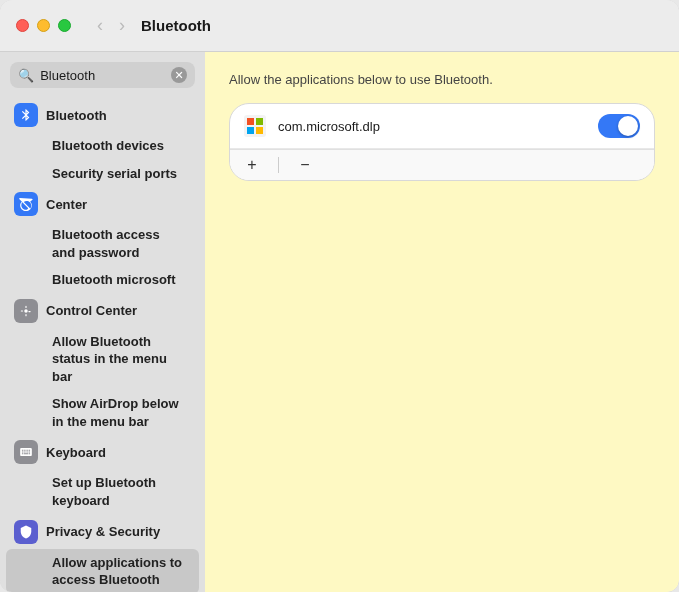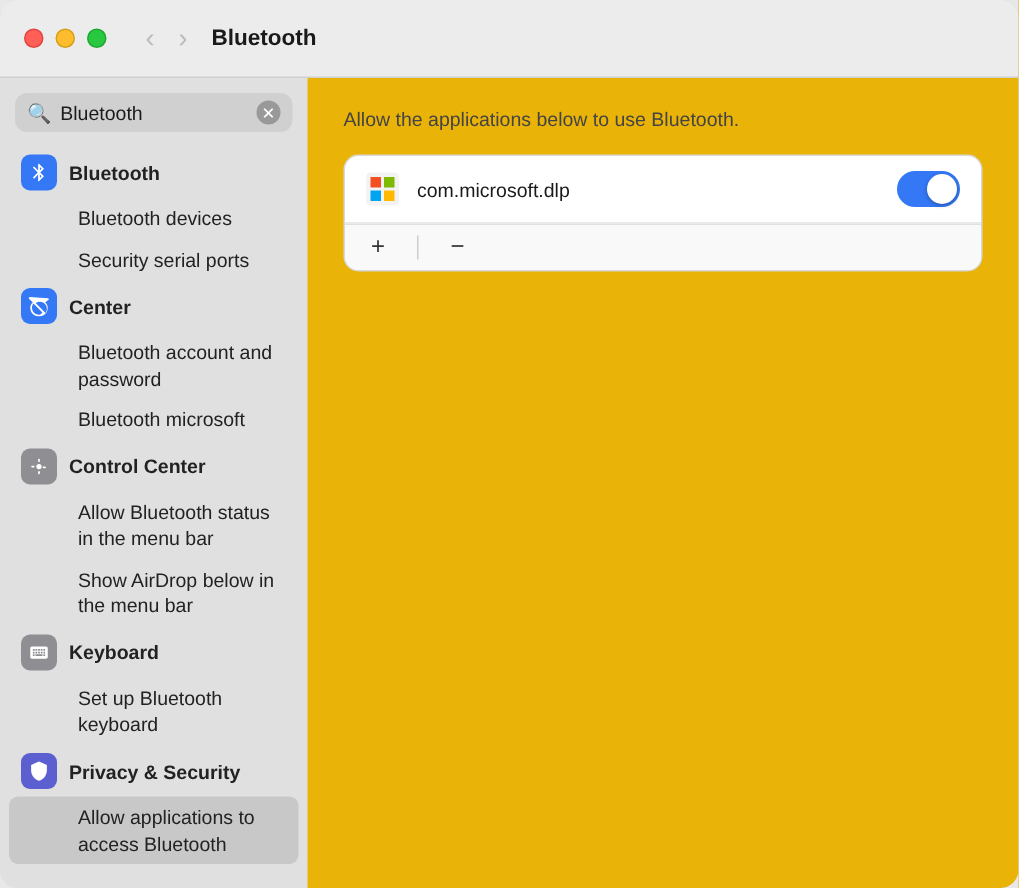--- a/index.html
+++ b/index.html
@@ -158,43 +158,44 @@
     .icon-purple-shield { background: #5b5fcf; color: white; }
 
     .sidebar-child-item {
       padding: 5px 14px 5px 46px;
       font-size: 13px;
       color: #222;
       cursor: pointer;
       border-radius: 6px;
       margin: 0 6px;
       line-height: 1.35;
+      font-weight: bold;
     }
 
     .sidebar-child-item.active {
       background: #c8c8c8;
     }
 
     
     .main {
       flex: 1;
-      background: #eab308;
+      background: #fef9c3;
       padding: 20px 24px;
       overflow-y: auto;
     }
 
     .description-text {
       font-size: 13px;
       color: #444;
       margin-bottom: 16px;
     }
 
     .app-list {
       background: white;
-      border-radius: 10px;
+      border-radius: 20px;
       overflow: hidden;
       border: 1px solid #d8d8d8;
     }
 
     .app-row {
       display: flex;
       align-items: center;
       padding: 10px 14px;
       gap: 12px;
       border-bottom: 1px solid #e8e8e8;
@@ -337,21 +338,21 @@
 
       <div class="sidebar-section-item">
         <div class="sidebar-section-icon icon-blue">
           <svg width="14" height="14" viewBox="0 0 24 24" fill="white">
             <path d="M1.41 1.69L0 3.1l4.97 4.97C3.14 9.46 2 11.61 2 14c0 5.52 4.48 10 10 10s10-4.48 10-10c0-2.39-1.14-4.54-2.97-5.93L23.59 4.4 22.18 3 1.41 1.69zM12 22c-4.41 0-8-3.59-8-8 0-1.83.62-3.51 1.65-4.86l10.21 10.21C14.51 21.38 13.29 22 12 22zm6.35-3.14L8.14 8.65C9.49 7.62 11.17 7 13 7c4.41 0 8 3.59 8 8 0 1.83-.62 3.51-1.65 4.86z"></path>
           </svg>
         </div>
         <span>Center</span>
       </div>
       <div class="sidebar-child-item">
-        <span>Bluetooth account and password</span>
+        <span>Bluetooth access and password</span>
       </div>
       <div class="sidebar-child-item">
         <span>Bluetooth microsoft</span>
       </div>
 
       <div class="sidebar-section-item">
         <div class="sidebar-section-icon icon-gray">
           <svg width="14" height="14" viewBox="0 0 24 24" fill="white">
             <circle cx="12" cy="12" r="3"></circle>
             <path d="M12 7c.55 0 1-.45 1-1V4c0-.55-.45-1-1-1s-1 .45-1 1v2c0 .55.45 1 1 1zm0 10c-.55 0-1 .45-1 1v2c0 .55.45 1 1 1s1-.45 1-1v-2c0-.55-.45-1-1-1zm7-5h-2c-.55 0-1 .45-1 1s.45 1 1 1h2c.55 0 1-.45 1-1s-.45-1-1-1zM7 12c0-.55-.45-1-1-1H4c-.55 0-1 .45-1 1s.45 1 1 1h2c.55 0 1-.45 1-1z"></path>

